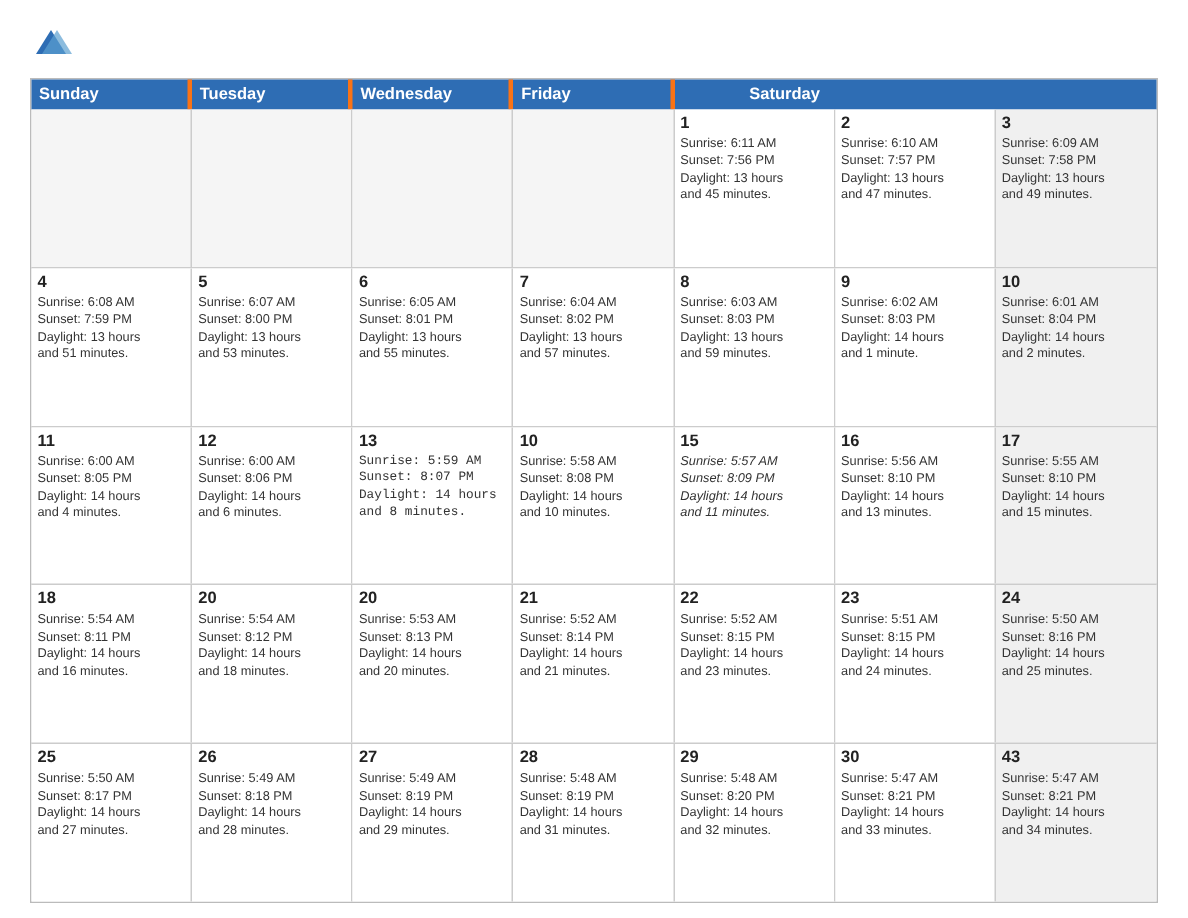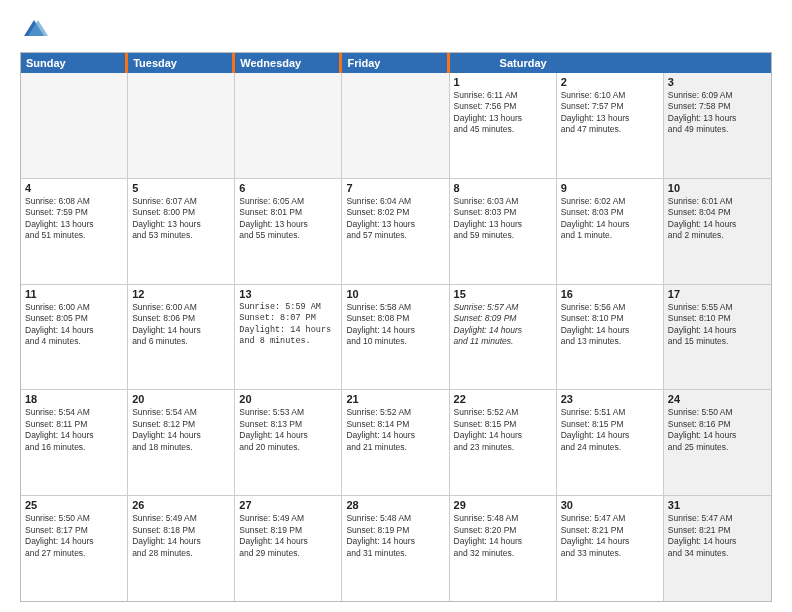--- a/index.html
+++ b/index.html
@@ -364,21 +364,21 @@
 and 32 minutes.</div>
           </div>
           <div class="cal-cell">
             <div class="day-number">30</div>
             <div class="day-info" style="white-space: pre-line;">Sunrise: 5:47 AM
 Sunset: 8:21 PM
 Daylight: 14 hours
 and 33 minutes.</div>
           </div>
           <div class="cal-cell shaded">
-            <div class="day-number">31</div>
+            <div class="day-number">43</div>
             <div class="day-info" style="white-space: pre-line;">Sunrise: 5:47 AM
 Sunset: 8:21 PM
 Daylight: 14 hours
 and 34 minutes.</div>
           </div>
         </div>
       </div>
   </div>
 </div>
 

